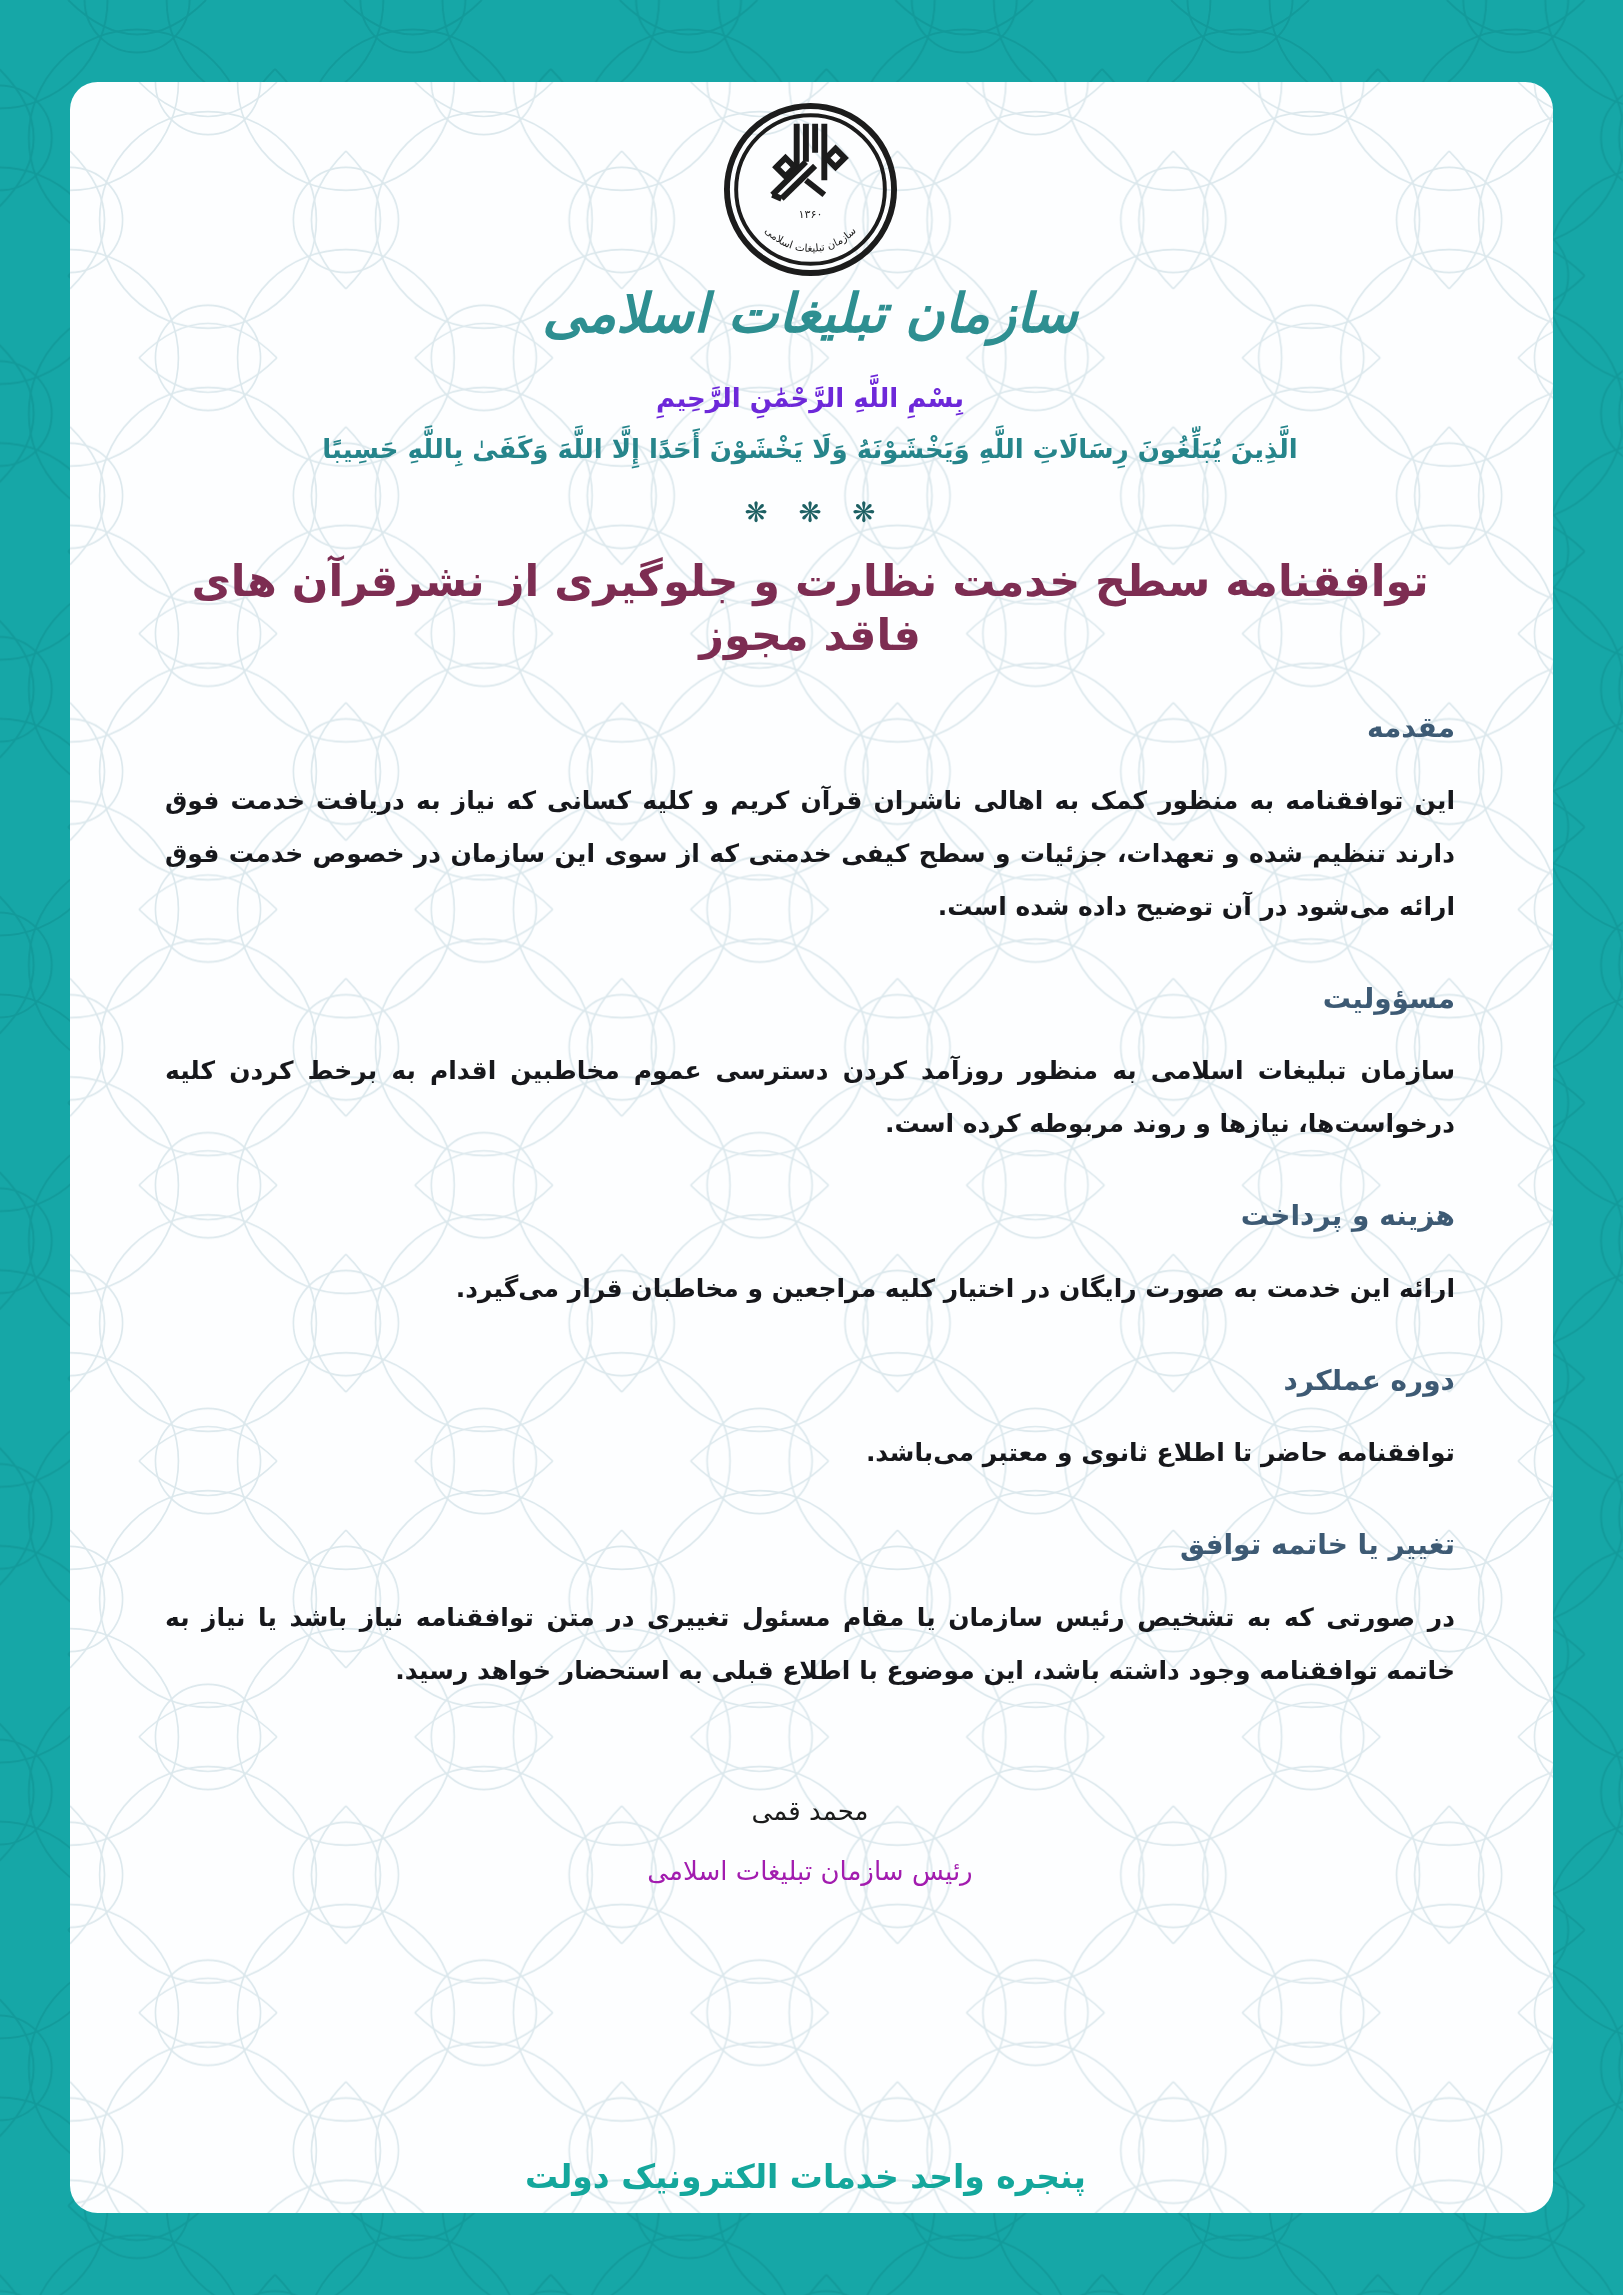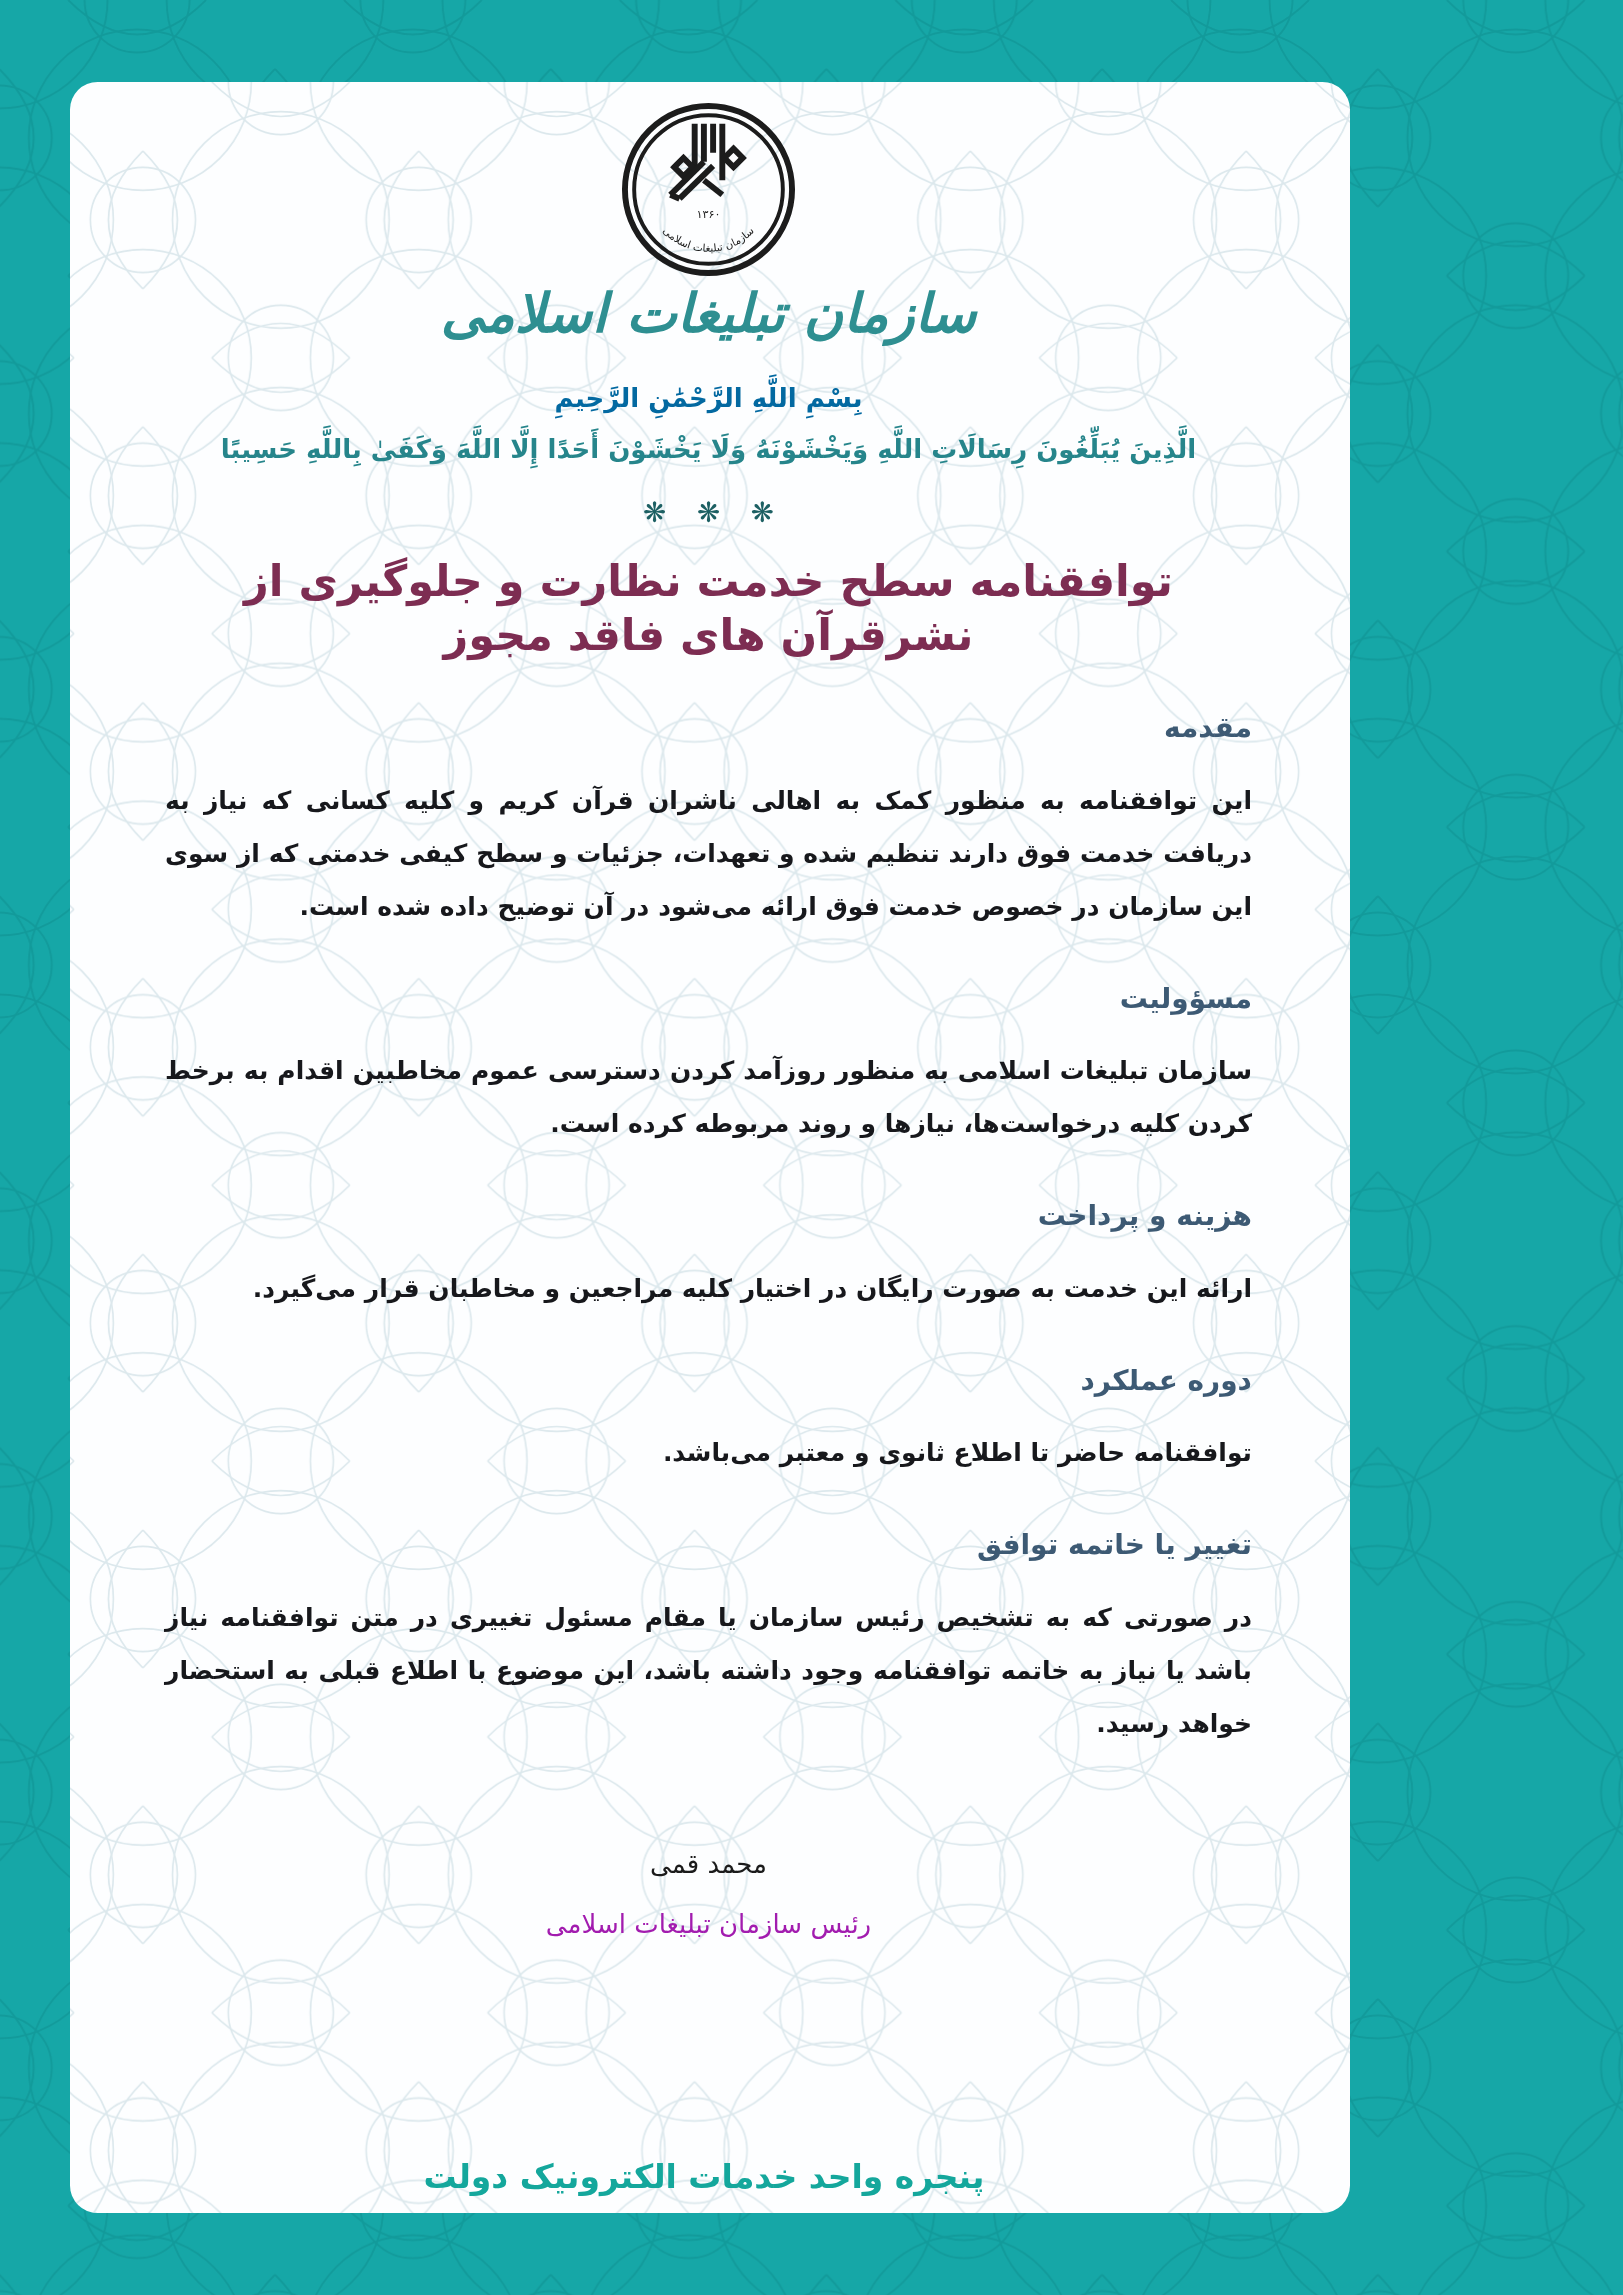--- a/index.html
+++ b/index.html
@@ -16,21 +16,21 @@
   }
   .pattern-layer{
     position:absolute;
     inset:0;
     display:block;
   }
   .card{
     position:absolute;
     left:71px;
     top:82px;
-    width:1280px;
+    width:1483px;
     height:2131px;
     background:#fdfeff;
     border-radius:27.6px;
     overflow:hidden;
   }
   .card-pattern{
     position:absolute;
     inset:0;
   }
   .content{
@@ -50,21 +50,21 @@
     line-height:66px;
     font-weight:bold;
     font-style:italic;
     color:#2e8f91;
   }
   .bismillah{
     margin-top:34px;
     font-size:26px;
     line-height:34px;
     font-weight:bold;
-    color:#0369a1;
+    color:#6d28d9;
   }
   .verse{
     margin-top:16px;
     font-size:26px;
     line-height:37px;
     font-weight:bold;
     color:#26858b;
   }
   .divider{
     margin-top:30px;

